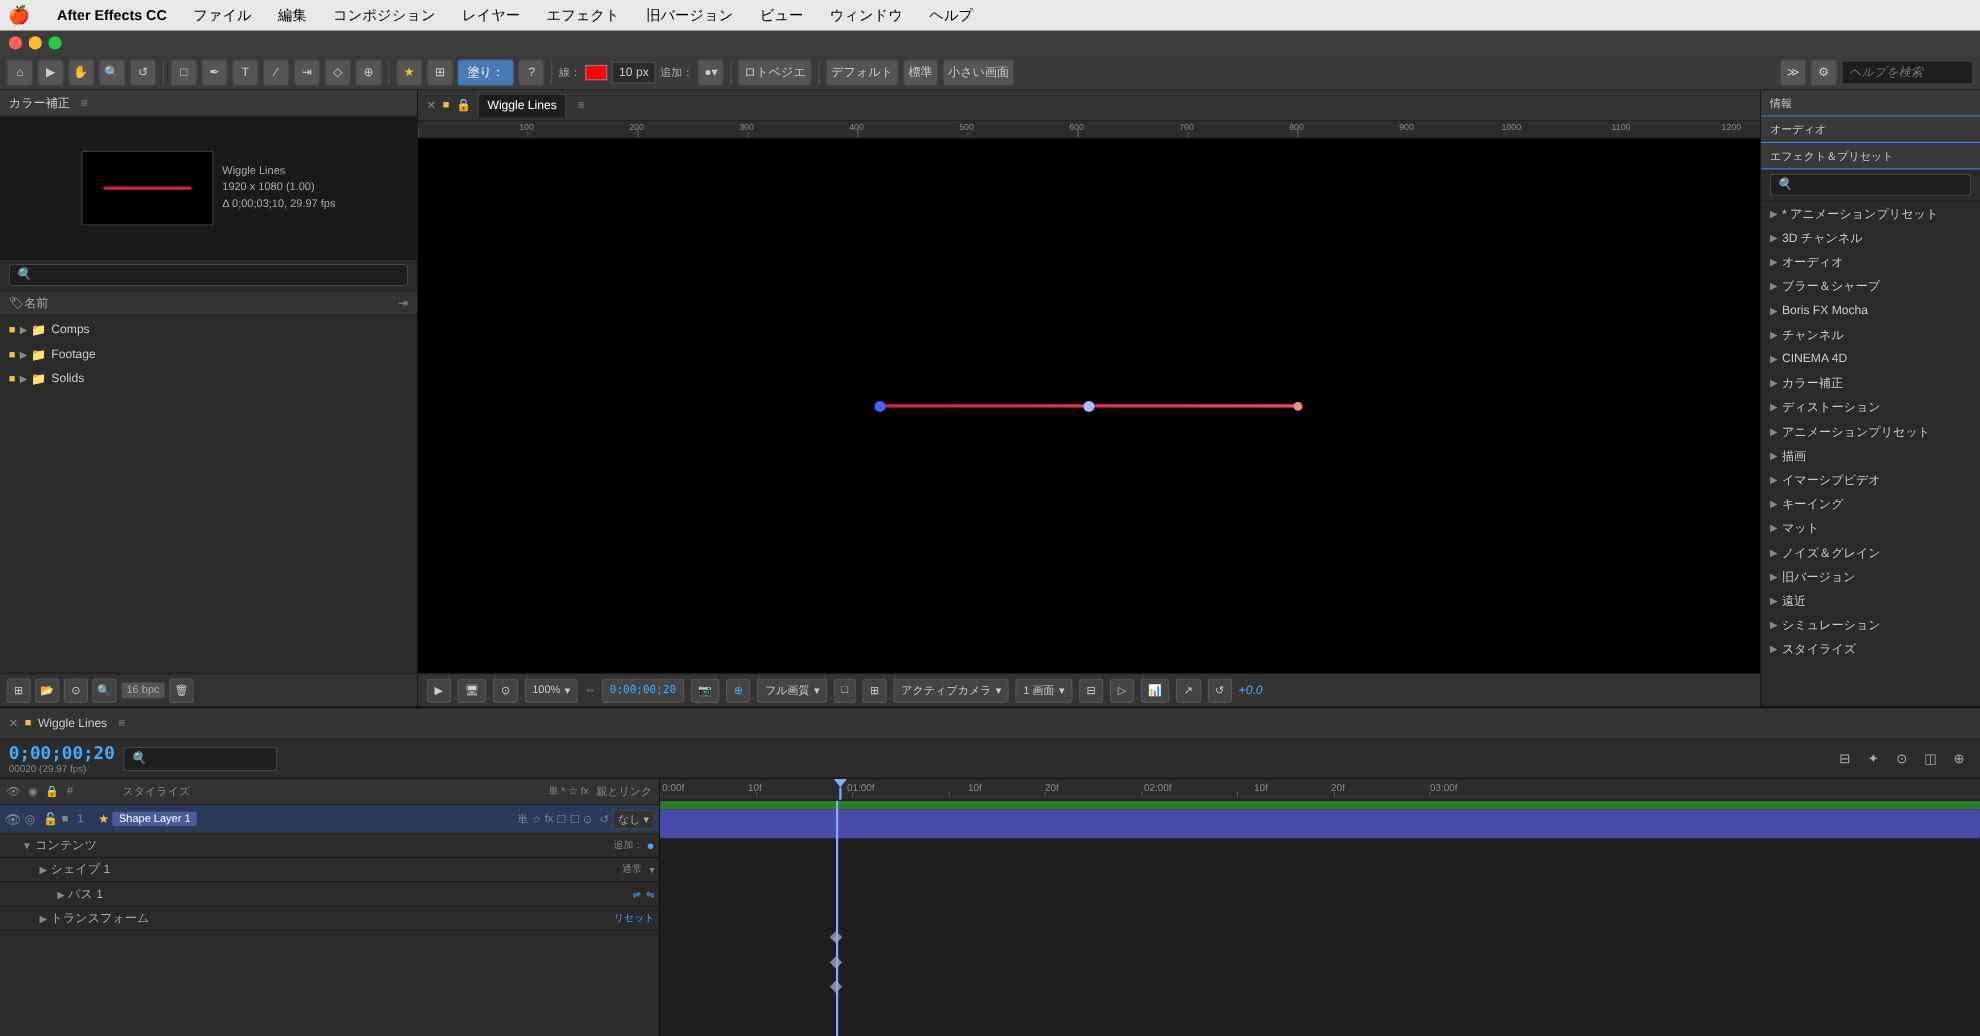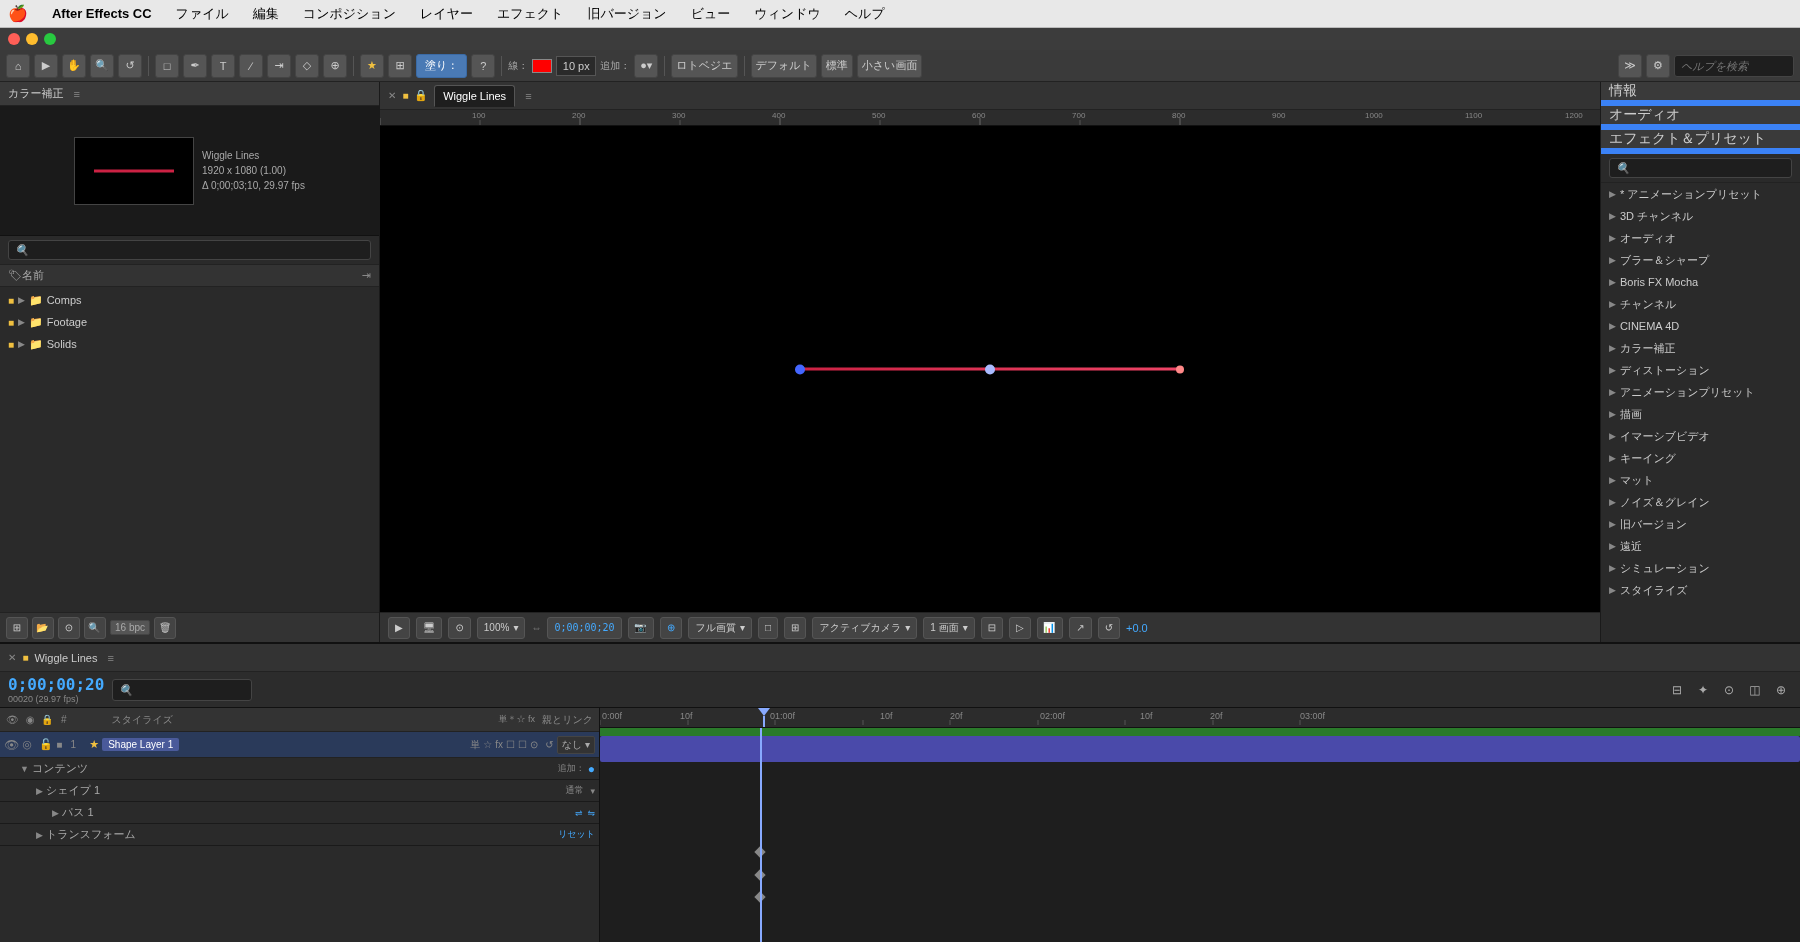--- a/index.html
+++ b/index.html
@@ -326,25 +326,25 @@
     #right-panel {
       width: 200px;
       background: #2a2a2a;
       border-left: 1px solid #1a1a1a;
       display: flex;
       flex-direction: column;
     }
     .right-section-header {
       height: 24px;
       background: #3a3a3a;
-      border-bottom: 6px solid #3b82f6;
-      display: flex;
-      align-items: center;
-      padding: 0 8px;
-      font-size: 14px;
+      border-bottom: 1px solid #3b82f6;
+      display: flex;
+      align-items: center;
+      padding: 0 8px;
+      font-size: 10px;
       color: #ccc;
       cursor: pointer;
     }
     .effects-search {
       padding: 4px 8px;
       border-bottom: 1px solid #222;
     }
     .effects-list {
       flex: 1;
       overflow-y: auto;
@@ -693,21 +693,21 @@
         <span>アクティブカメラ</span>▾
       </div>
       <div class="ctrl-dropdown">
         <span>1 画面</span>▾
       </div>
       <div class="ctrl-btn">⊟</div>
       <div class="ctrl-btn">▷</div>
       <div class="ctrl-btn">📊</div>
       <div class="ctrl-btn">↗</div>
       <div class="ctrl-btn">↺</div>
-      <span style="color:#4af;">+0.0</span>
+      <span style="color:#4af;font-style:italic;">+0.0</span>
     </div>
   </div>
 
   <div id="right-panel">
     <div class="right-section-header">
       <span>情報</span>
     </div>
     <div class="right-section-header">
       <span>オーディオ</span>
     </div>

